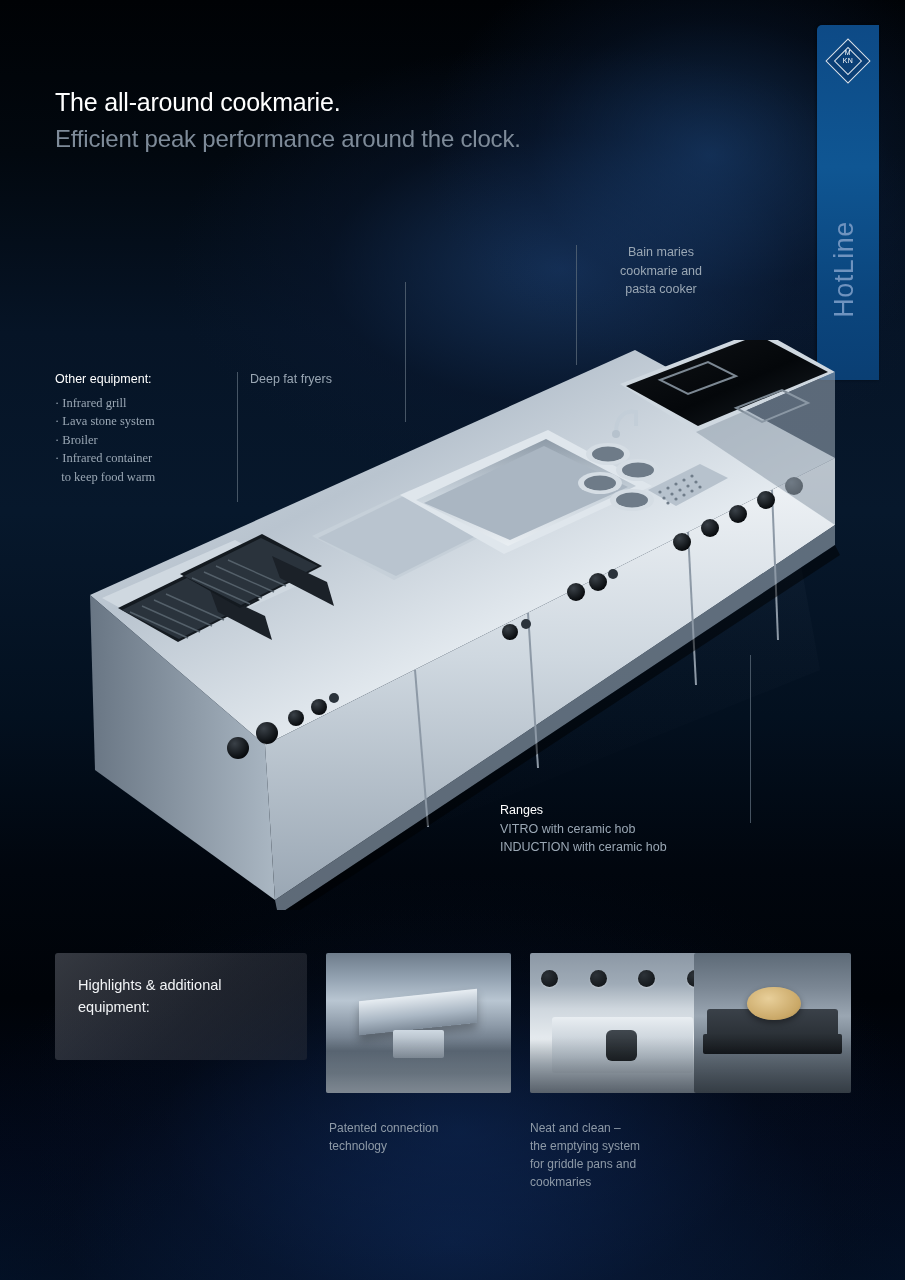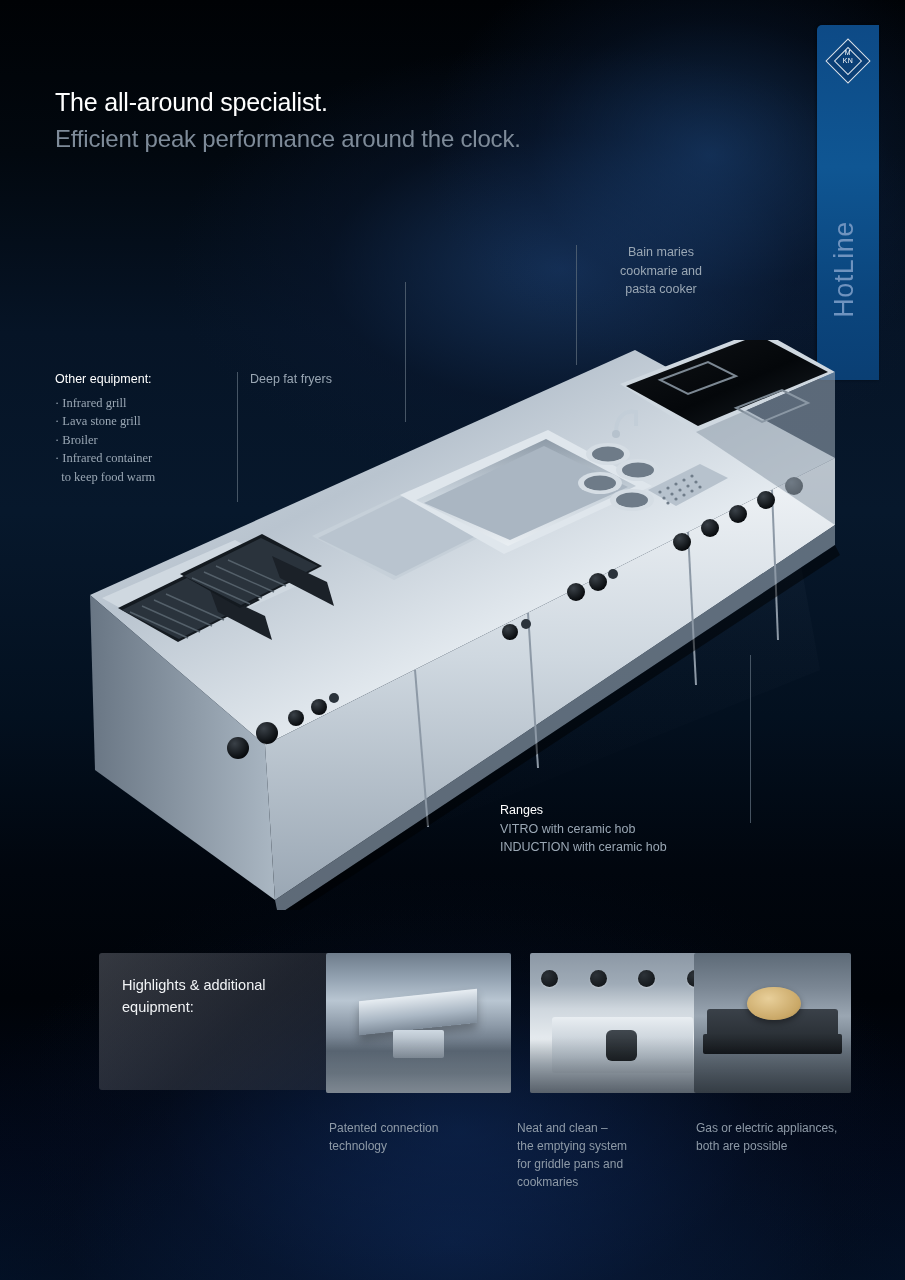--- a/index.html
+++ b/index.html
@@ -103,40 +103,39 @@
   #leader-ranges { left: 750px; top: 655px; height: 168px; }
 
   
   .machine { position: absolute; left: 60px; top: 340px; width: 790px; height: 570px; pointer-events: none; }
   .machine svg { display: block; }
 
   
   .cards { position: absolute; left: 0; top: 953px; width: 905px; height: 270px; }
   .card { position: absolute; }
   .highlight-box {
-    left: 55px; top: 0; width: 252px; height: 137px;
+    left: 55px; top: 0; width: 252px; height: 107px;
     background: linear-gradient(135deg, rgba(96,100,110,0.55) 0%, rgba(60,64,74,0.5) 55%, rgba(44,48,58,0.45) 100%);
     border-radius: 3px;
-    margin-left: 44px;
   }
   .highlight-box .t {
     position: absolute; left: 23px; top: 21px; width: 210px;
     color: #f2f4f6; font-size: 14.5px; line-height: 22px;
   }
   .thumb { width: 185px; height: 140px; border-radius: 2px; overflow: hidden; position: relative; }
   #card2 { left: 326px; top: 0; }
   #card3 { left: 530px; top: 0; }
   #card4 { left: 694px; top: 0; }
   #card4 .thumb { width: 157px; }
   .cap {
     position: absolute; top: 166px;
     color: #8e9aa7; font-size: 12px; line-height: 18px;
   }
   #cap2 { left: 329px; width: 180px; }
-  #cap3 { left: 517px; width: 180px; }
+  #cap3 { left: 530px; width: 180px; }
   #cap4 { left: 696px; width: 175px; }
 
   
   .t1 {
     position: absolute; inset: 0;
     background:
       linear-gradient(180deg,#6e7c8b 0%, #93a2b1 18%, #b9c6d2 34%, #8d9aa8 52%, #5e6b79 70%, #7d8b99 86%, #aebbc8 100%);
   }
   .t1::before {
     content: ""; position: absolute; left: 18%; top: 30%; width: 64%; height: 24%;
@@ -166,40 +165,40 @@
   .t3 .lid { position: absolute; left: 6%; top: 58%; width: 88%; height: 14%; background: linear-gradient(180deg,#2b3137,#14181c); border-radius: 2px; }
   .shade-bottom { position: absolute; inset: 0; background: linear-gradient(180deg, rgba(0,0,0,0) 60%, rgba(0,0,0,0.28) 100%); }
 </style>
 </head>
 <body>
 
 <div id="page">
   <div class="glow-a"></div>
   <div class="glow-b"></div>
 
-  <div class="headline">The all-around specialist.</div>
+  <div class="headline">The all-around cookmarie.</div>
   <div class="subhead">Efficient peak performance around the clock.</div>
 
   <div class="hotline-tab">
     <div class="hotline-logo">
       <div class="diamond"></div>
       <div class="inner"></div>
       <div class="txt">
         <span>M</span><br>
         <span>KN</span>
       </div>
     </div>
     <div class="hotline-label">HotLine</div>
   </div>
 
   <div class="callout" id="c-other">
     <span class="title">Other equipment:</span>
     <ul>
       <li>· Infrared grill</li>
-      <li>· Lava stone grill</li>
+      <li>· Lava stone system</li>
       <li>· Broiler</li>
       <li>· Infrared container</li>
       <li>  to keep food warm</li>
     </ul>
   </div>
 
   <div class="leader" id="leader-fryers"></div>
   <div class="callout" id="c-fryers">Deep fat fryers</div>
 
   <div class="leader" id="leader-griddle"></div>
@@ -404,16 +403,14 @@
     <div class="card" id="card4">
       <div class="thumb">
         <div class="t3">
           <div class="plate"></div>
           <div class="food"></div>
           <div class="lid"></div>
         </div>
         <div class="shade-bottom"></div>
       </div>
     </div>
-    <div class="cap" id="cap4" style="white-space: pre-line;">Gas or electric appliances,
-both are possible</div>
   </div>
 </div>
 
 </body></html>

